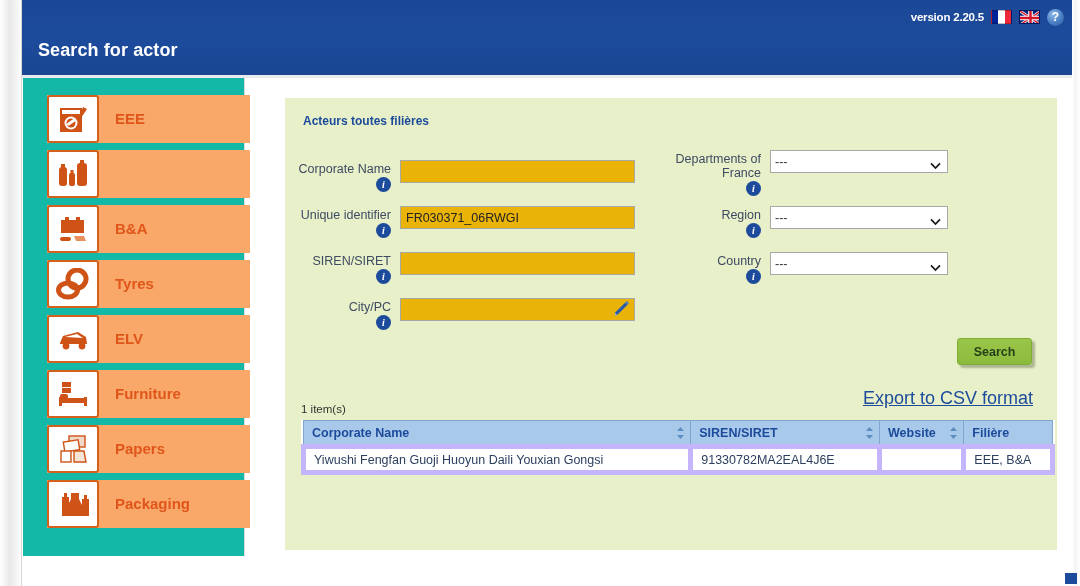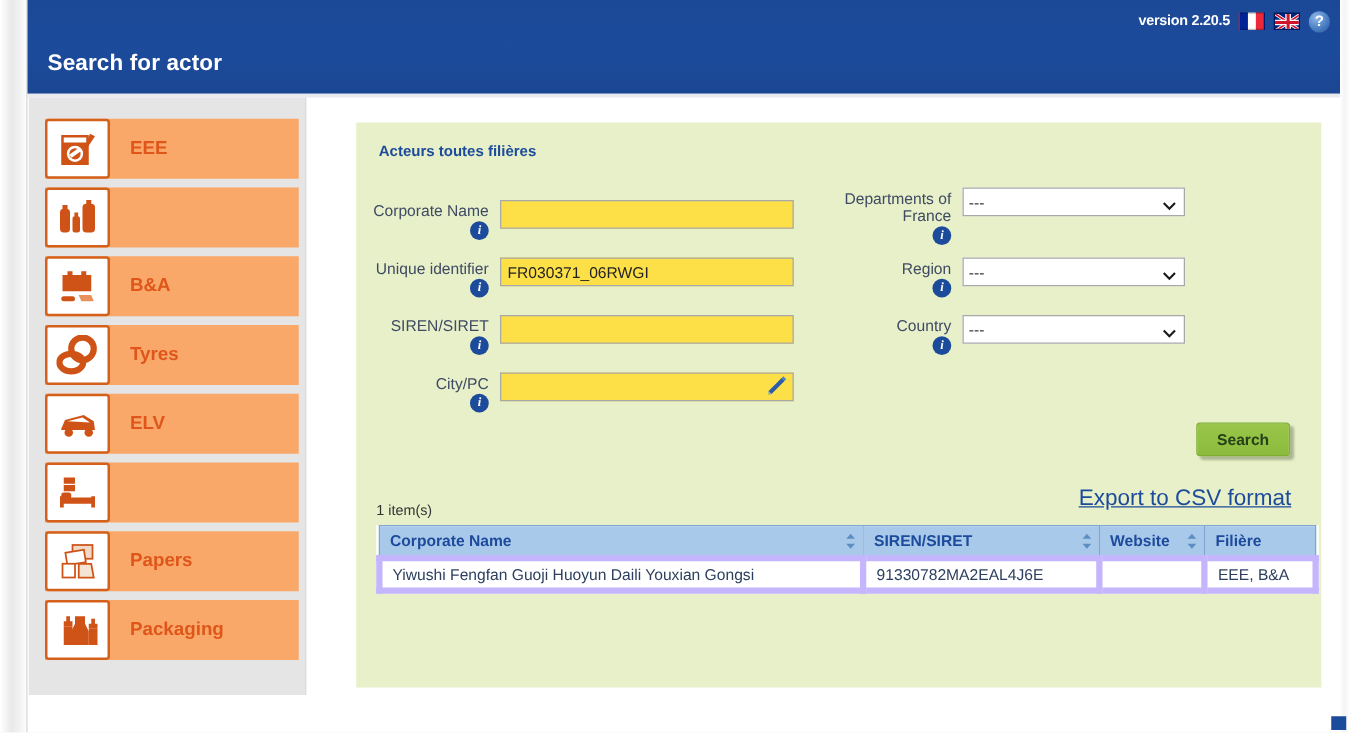--- a/index.html
+++ b/index.html
@@ -85,23 +85,23 @@
     width: 1050px; height: 3px;
     background: #e8eaf0;
   }
 
   
   .sidebar {
     position: absolute;
     left: 23px; top: 78px;
     width: 222px;
     height: 478px;
-    background: #e5e5e5;
+    background: #14b8a6;
     border-right: 1px solid #dcdcdc;
-    padding: 17px 0 0 13px;
+    padding: 17px 0 0 24px;
   }
   .side-item {
     display: flex;
     align-items: center;
     width: 203px;
     height: 48px;
     margin-bottom: 7px;
     background: #f9a86a;
     cursor: pointer;
     position: relative;
@@ -192,21 +192,21 @@
     font-style: italic;
     font-family: "Liberation Serif", serif;
     line-height: 15px;
     text-align: center;
     cursor: pointer;
   }
   .txt-input {
     width: 235px;
     height: 23px;
     border: 1px solid #a8a8a8;
-    background: #fde047;
+    background: #eab308;
     font-family: "Liberation Sans", sans-serif;
     font-size: 12.5px;
     color: #222222;
     padding: 0 5px;
     outline: none;
   }
   .input-wrap { position: relative; }
   .pencil-icon {
     position: absolute;
     right: 4px; top: 2px;
@@ -417,20 +417,21 @@
       <span class="thumb">
         <svg width="34" height="32" viewBox="0 0 34 32">
           <rect x="6" y="4" width="9" height="5" fill="#cf5316"></rect>
           <rect x="6" y="10" width="9" height="5" fill="#cf5316"></rect>
           <rect x="4" y="20" width="26" height="5" fill="#cf5316"></rect>
           <rect x="4" y="16" width="8" height="5" rx="2" fill="#cf5316"></rect>
           <rect x="3" y="19" width="3" height="9" fill="#cf5316"></rect>
           <rect x="28" y="19" width="3" height="9" fill="#cf5316"></rect>
         </svg>
       </span>
+      <span class="side-label">Furniture</span>
     </div>
 
     <div class="side-item">
       <span class="thumb">
         <svg width="34" height="32" viewBox="0 0 34 32">
           <rect x="13" y="3" width="16" height="11" fill="#f0d9c8" stroke="#cf5316" stroke-width="1.4"></rect>
           <rect x="8" y="8" width="15" height="10" fill="#ffffff" stroke="#cf5316" stroke-width="1.4" transform="rotate(-9 15 13)"></rect>
           <rect x="5" y="18" width="10" height="11" fill="#ffffff" stroke="#cf5316" stroke-width="1.4"></rect>
           <path d="M18,18 l10,0 2,11 -12,0 z" fill="#f4e4d6" stroke="#cf5316" stroke-width="1.4"></path>
         </svg>

